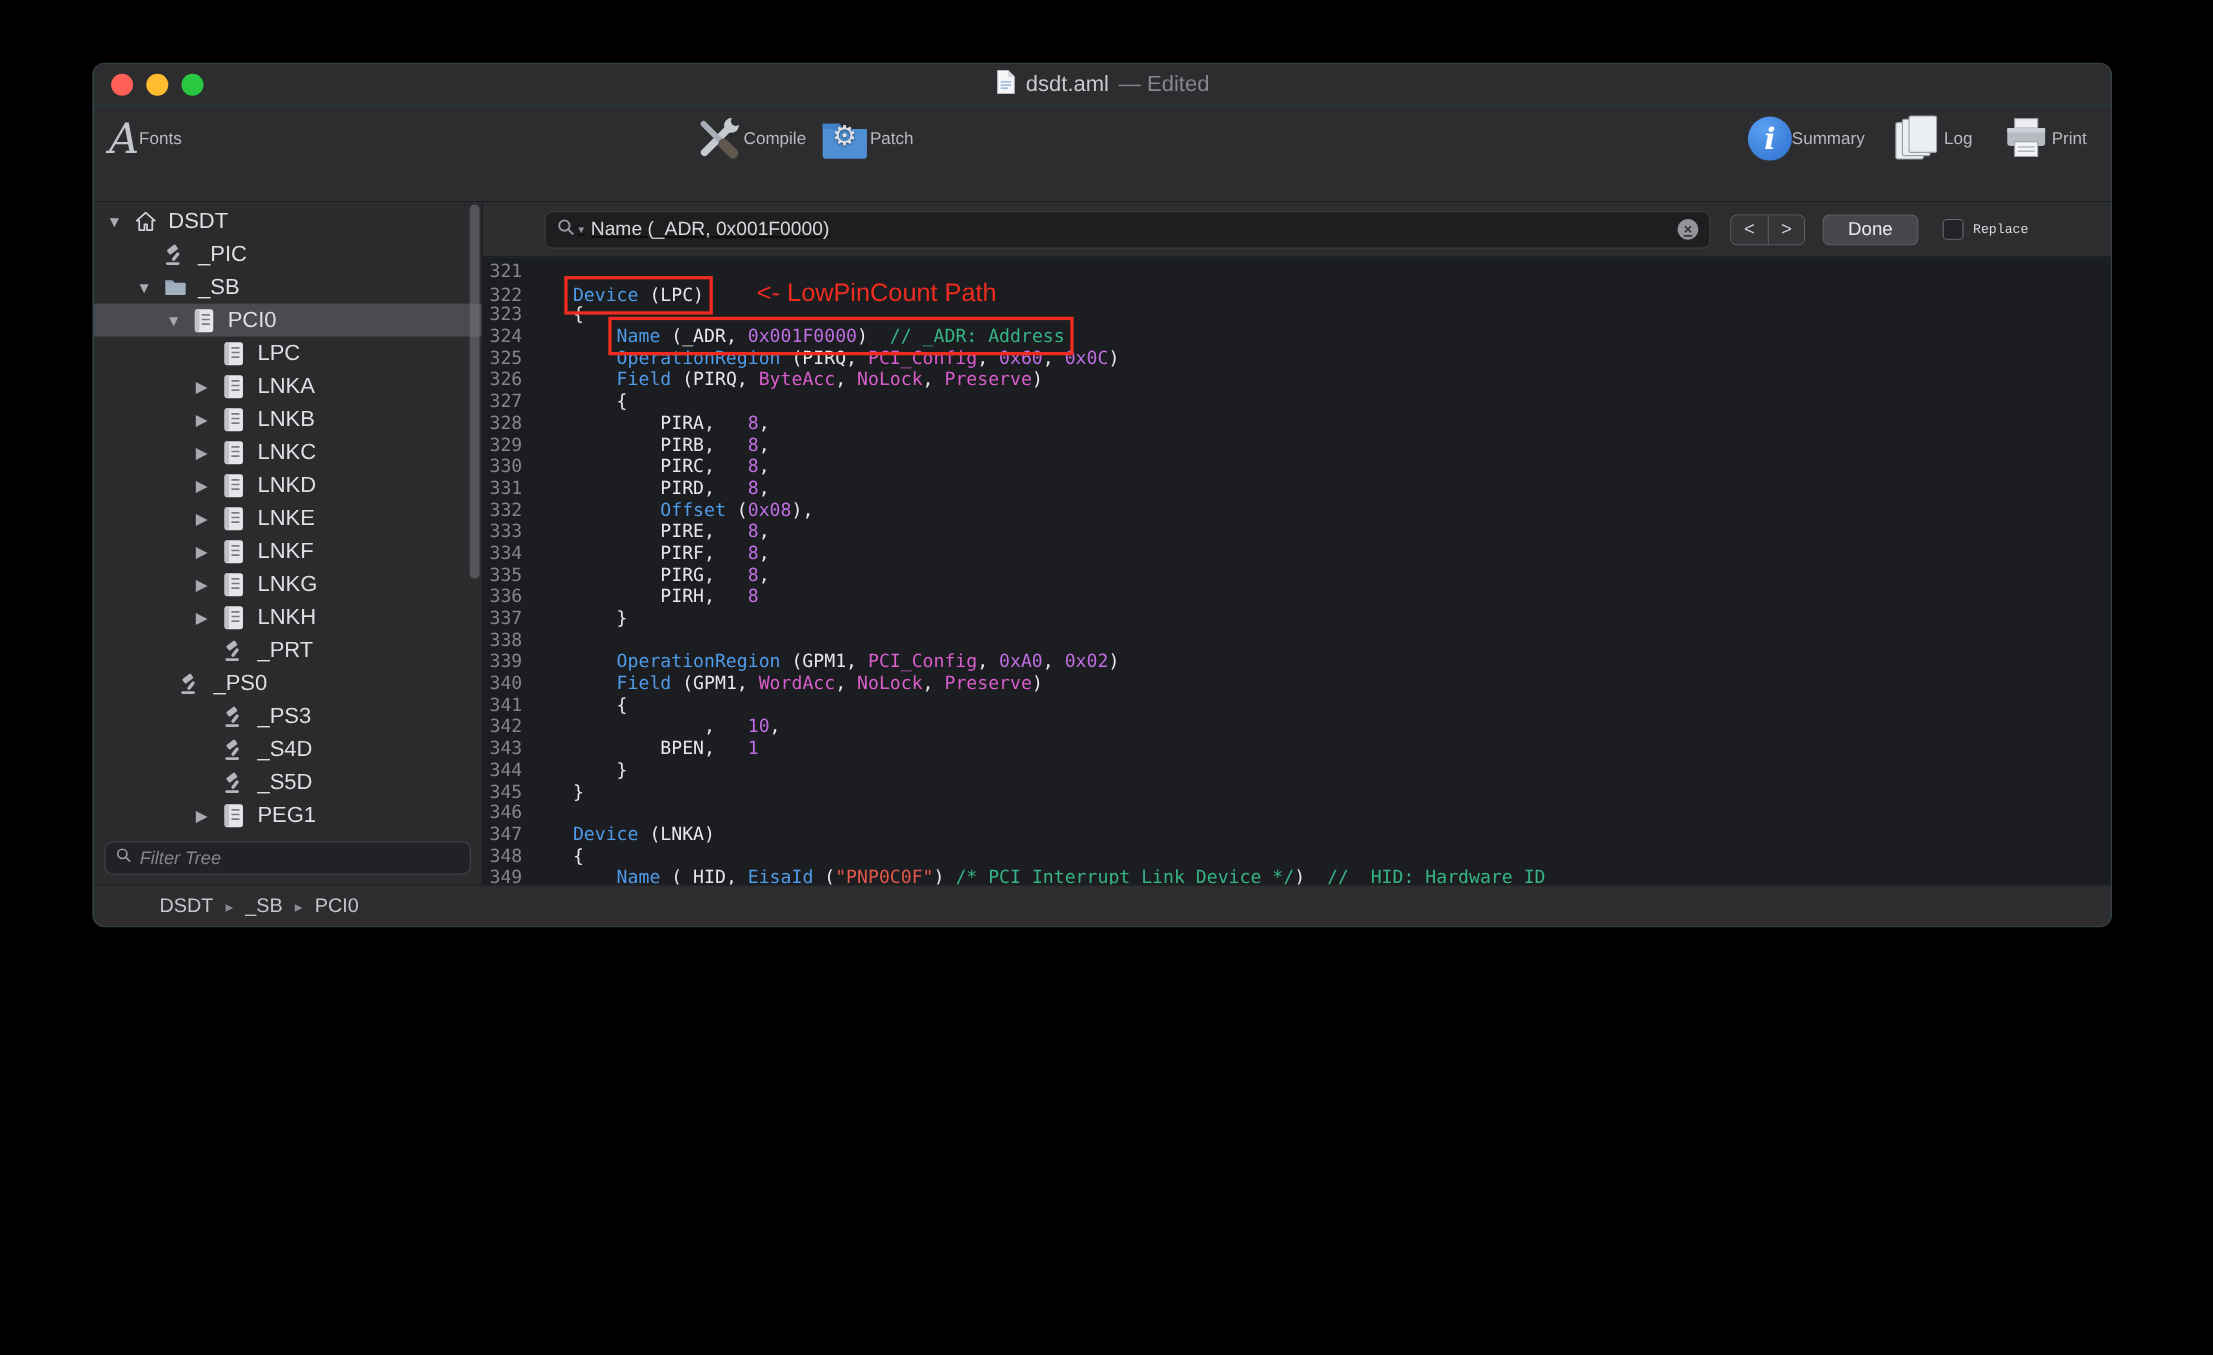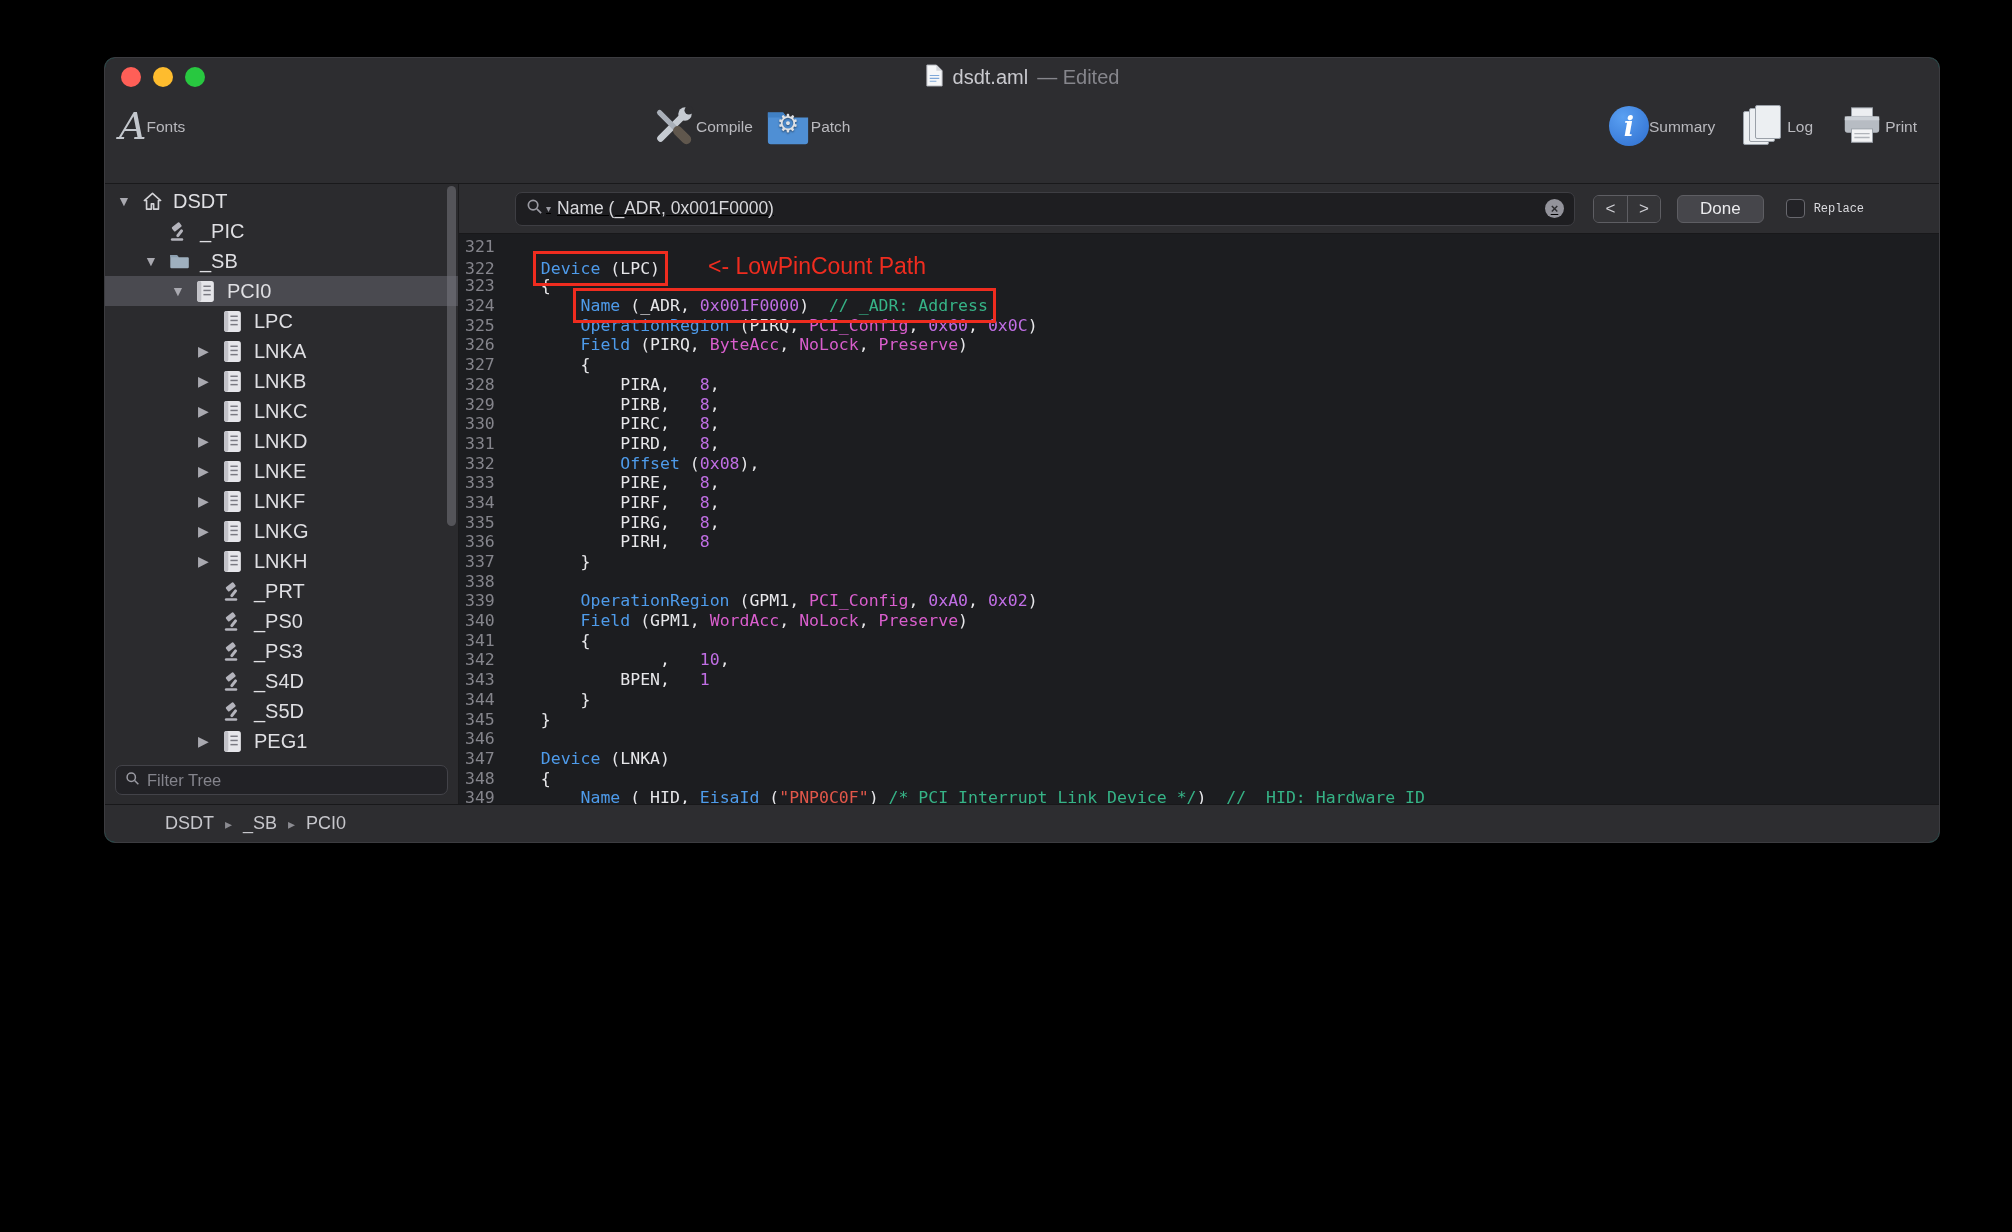--- a/index.html
+++ b/index.html
@@ -1,20 +1,20 @@
 <!DOCTYPE html>
 <html style="--c-k: #4e9bea; --c-c: #d95ecd; --c-n: #c06ee4; --c-s: #e2574a; --c-m: #36b487; --c-p: #e7e7ea; --c-ln: #85858c; --c-a: #ef2c1f; --c-box: #ef2c1f; --c-bg: #1c1d20;"><head>
 <meta charset="utf-8">
 <style>
   * { margin:0; padding:0; box-sizing:border-box; }
   html,body { width:2012px; height:1232px; background:#000; overflow:hidden;
               font-family:"Liberation Sans", sans-serif; }
   .stage { position:relative; width:2012px; height:1232px; background:#000; }
 
-  .window { position:absolute; left:104px; top:57px; width:1836px; height:786px;
+  .window { position:absolute; left:84px; top:57px; width:1836px; height:786px;
             background:#0f766e; border-radius:11px; overflow:hidden;
             display:flex; flex-direction:column;
             box-shadow:0 24px 70px rgba(0,0,0,.6);
             border:1px solid #3c3c40; }
 
   
   .titlebar { height:38px; flex:none; position:relative; display:flex;
               align-items:center; justify-content:center; background:#2d2d30; }
   .traffic { position:absolute; left:16px; top:0; height:38px; display:flex;
              align-items:center; gap:12px; }
@@ -60,21 +60,21 @@
           white-space:nowrap; }
   .trow.sel { background:#4a4a50; }
   .tri { width:26px; flex:none; font-size:14px; color:#a9a9b0; padding-left:2px; }
   .ticon { width:32px; flex:none; display:flex; align-items:center; }
   .sb-scroll { position:absolute; right:2px; top:2px; width:9px; height:340px;
                border-radius:5px; background:#76767d; opacity:.55; }
   .filter-wrap { flex:none; margin:5px 10px 9px; height:30px; background:#222226;
                  border:1px solid #434349; border-radius:7px; display:flex;
                  align-items:center; padding:0 9px; gap:7px; }
   .filter-wrap input { flex:1; background:transparent; border:none; outline:none;
-                       font-size:16.5px; color:#d5d5da; font-family:"Liberation Sans",sans-serif; }
+                       font-size:16.5px; color:#d5d5da; font-family:"Liberation Sans",sans-serif;font-style:italic; }
   .filter-wrap input::placeholder { color:#84848c; }
 
   .right { flex:1; display:flex; flex-direction:column; min-width:0; }
 
   
   .findbar { height:50px; flex:none; background:#2d2d30; border-bottom:1px solid #18181a;
              display:flex; align-items:center; padding-left:56px; }
   .search-field { width:1060px; height:34px; background:#1e1e21; border:1px solid #3e3e43;
                   border-radius:7px; display:flex; align-items:center; padding:0 10px; gap:6px;text-decoration:underline; }
   .mag-caret { font-size:10px; color:#9a9aa2; margin-left:-3px; }
@@ -383,21 +383,21 @@
                 <svg width="21" height="21" viewBox="0 0 22 22">
                   <g fill="#b4b4bc">
                     <rect x="4" y="3.5" width="10" height="5.5" rx="1.2" transform="rotate(-38 9 6)"></rect>
                     <rect x="10.5" y="8" width="3.2" height="9.5" rx="1.6" transform="rotate(38 12 13)"></rect>
                     <rect x="3" y="18.2" width="13" height="2.6" rx="1.3"></rect>
                   </g>
                 </svg>
               </span>
               <span>_PRT</span>
             </div>
-            <div class="trow" style="padding-left: 91px;">
+            <div class="trow" style="padding-left: 51px;">
               <span class="tri"></span>
               <span class="ticon">
                 <svg width="21" height="21" viewBox="0 0 22 22">
                   <g fill="#b4b4bc">
                     <rect x="4" y="3.5" width="10" height="5.5" rx="1.2" transform="rotate(-38 9 6)"></rect>
                     <rect x="10.5" y="8" width="3.2" height="9.5" rx="1.6" transform="rotate(38 12 13)"></rect>
                     <rect x="3" y="18.2" width="13" height="2.6" rx="1.3"></rect>
                   </g>
                 </svg>
               </span>

